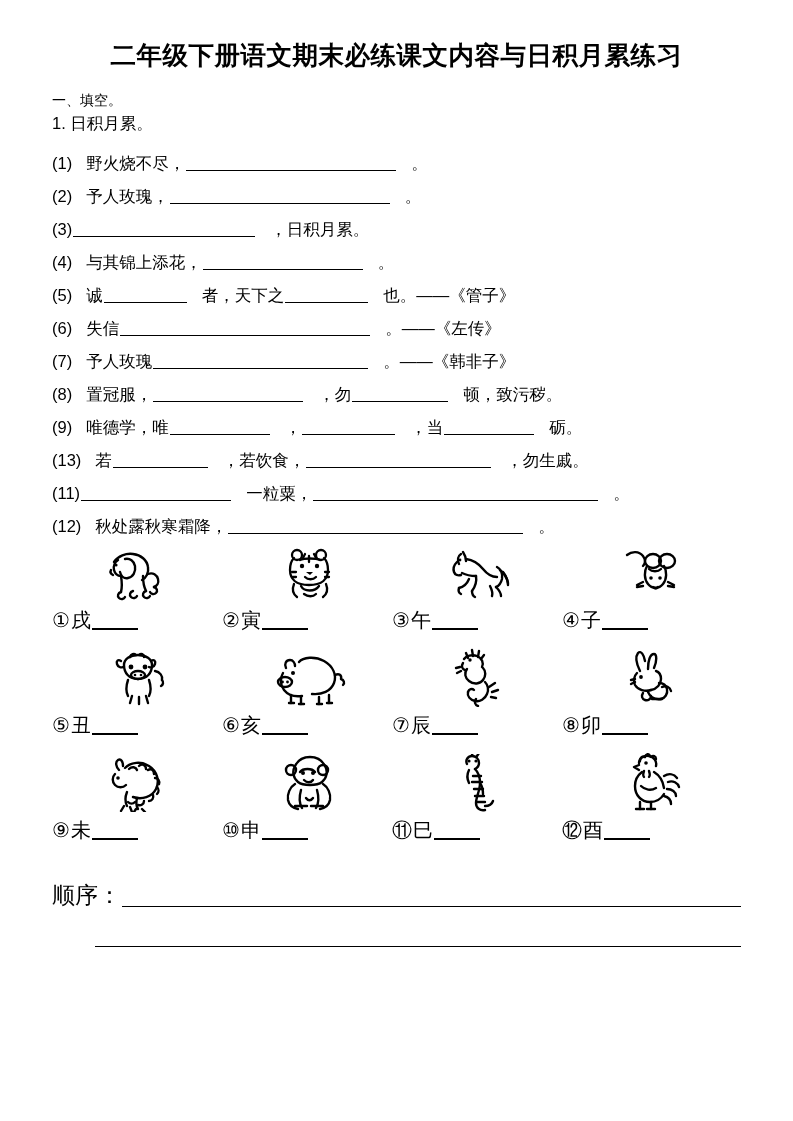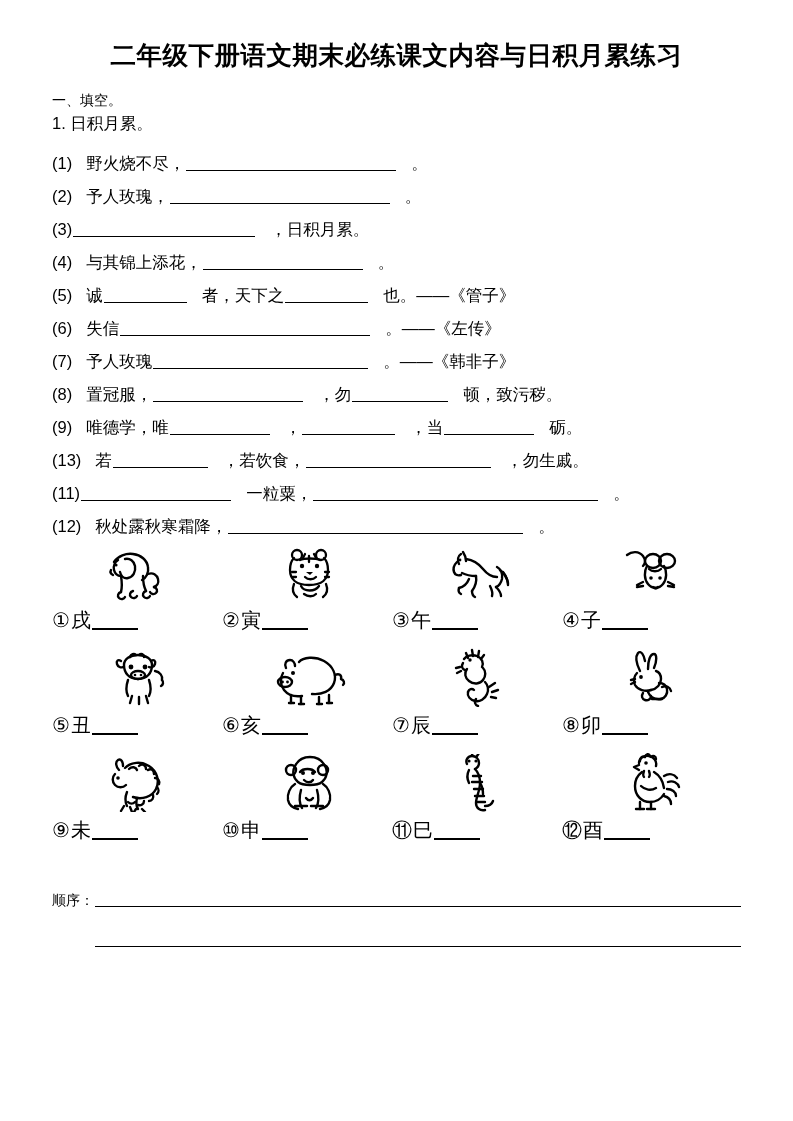--- a/index.html
+++ b/index.html
@@ -119,21 +119,21 @@
     height: 17px;
   }
 
   
   .order-block {
     margin-top: 26px;
   }
   .order-row1 {
     display: flex;
     align-items: flex-end;
-    font-size: 14px;
+    font-size: 23px;
     line-height: 1;
     height: 26px;
   }
   .order-label { white-space: nowrap; }
   .order-line {
     flex: 1;
     border-bottom: 1.7px solid #000;
     height: 17px;
     margin-left: 1px;
   }

